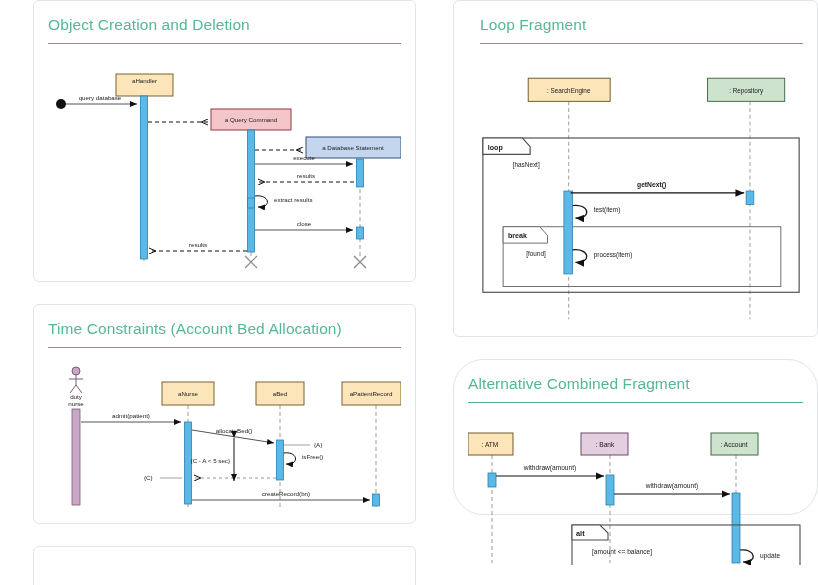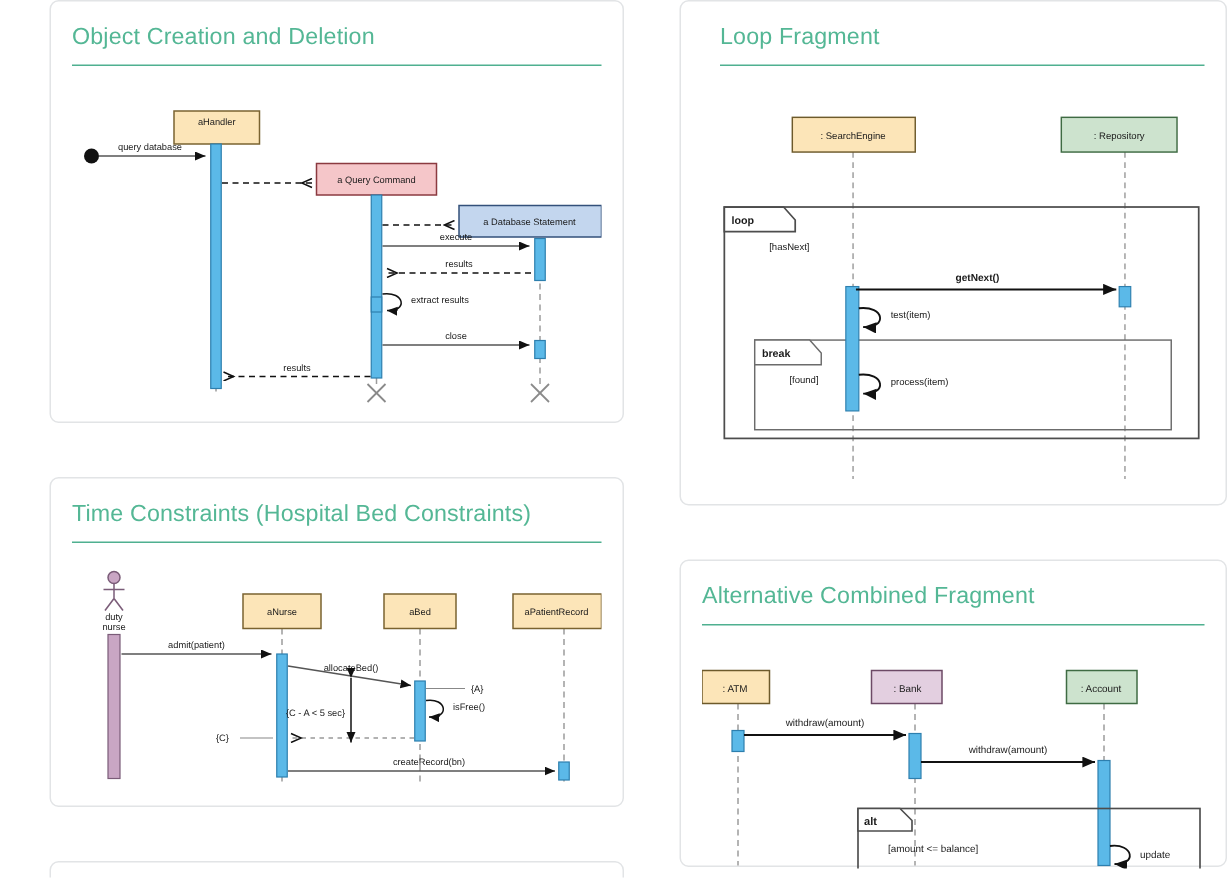--- a/index.html
+++ b/index.html
@@ -22,21 +22,21 @@
     display: flex;
     gap: 37px;
   }
   .col { width: 383px; flex: 0 0 383px; }
   .col-right { width: 365px; flex: 0 0 365px; }
 
   .card {
     background: #ffffff;
     border: 1px solid #e2e4e6;
     border-radius: 6px;
-    margin-bottom: 36px;
+    margin-bottom: 22px;
     padding: 14px 14px 10px 14px;
     position: relative;
   }
   .card-title {
     color: #54b795;
     font-size: 15.5px;
     font-weight: 400;
     letter-spacing: 0.1px;
     margin: 0 0 9px 0;
     padding: 0 0 0 0;
@@ -126,21 +126,21 @@
           <g stroke="#8a8a8a" stroke-width="1.2">
             <line x1="197" y1="200" x2="209" y2="212"></line>
               <line x1="209" y1="200" x2="197" y2="212"></line>
             <line x1="306" y1="200" x2="318" y2="212"></line>
               <line x1="318" y1="200" x2="306" y2="212"></line>
           </g>
         </svg>
       </div>
 
       <div class="card" style="height:220px;">
-        <h2 class="card-title">Time Constraints (Hospital Bed Constraints)</h2>
+        <h2 class="card-title">Time Constraints (Account Bed Allocation)</h2>
         <hr class="title-rule">
         <svg class="diagram" viewBox="0 0 353 155" width="353" height="155">
 
           <g>
             <circle cx="28" cy="11" r="4" fill="#c9a6c4" stroke="#7a5c78" stroke-width="1"></circle>
             <line x1="28" y1="15" x2="28" y2="25" stroke="#7a5c78" stroke-width="1"></line>
             <line x1="21" y1="19" x2="35" y2="19" stroke="#7a5c78" stroke-width="1"></line>
             <line x1="28" y1="25" x2="22" y2="33" stroke="#7a5c78" stroke-width="1"></line>
             <line x1="28" y1="25" x2="34" y2="33" stroke="#7a5c78" stroke-width="1"></line>
             <text class="lbl" x="28" y="39" text-anchor="middle">duty</text>
@@ -236,21 +236,21 @@
           <text class="lbl-b" x="178" y="131" text-anchor="middle">getNext()</text>
 
           <path d="M96,150 C114,148 116,164 99,163" fill="none" stroke="#111" stroke-width="1.3" marker-end="url(#solidArrow)"></path>
           <text class="lbl-m" x="118" y="157">test(item)</text>
 
           <path d="M96,196 C114,194 116,210 99,209" fill="none" stroke="#111" stroke-width="1.3" marker-end="url(#solidArrow)"></path>
           <text class="lbl-m" x="118" y="203">process(item)</text>
         </svg>
       </div>
 
-      <div class="card" style="height:205px;">
+      <div class="card" style="height:156px;border-radius:30px;">
         <h2 class="card-title">Alternative Combined Fragment</h2>
         <hr class="title-rule">
         <svg class="diagram" viewBox="0 0 335 150" width="335" height="150">
 
           <line x1="24" y1="40" x2="24" y2="148" stroke="#9b9b9b" stroke-width="1" stroke-dasharray="4,3"></line>
           <line x1="142" y1="40" x2="142" y2="148" stroke="#9b9b9b" stroke-width="1" stroke-dasharray="4,3"></line>
           <line x1="268" y1="40" x2="268" y2="148" stroke="#9b9b9b" stroke-width="1" stroke-dasharray="4,3"></line>
 
           <g>
             <rect x="0" y="18" width="45" height="22" fill="#fce5b8" stroke="#6d5a2b" stroke-width="1"></rect>

